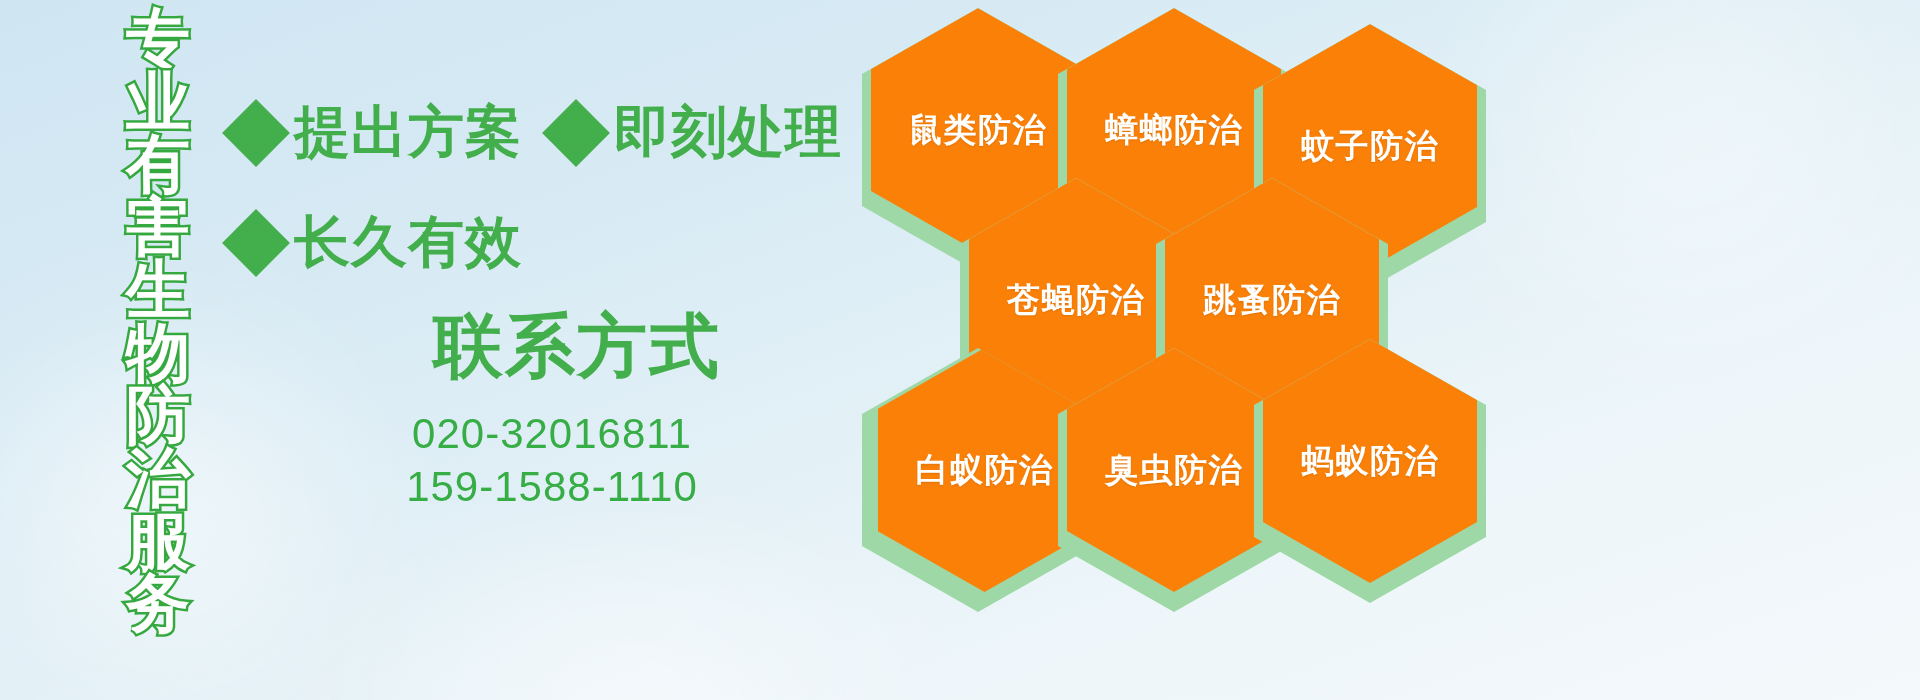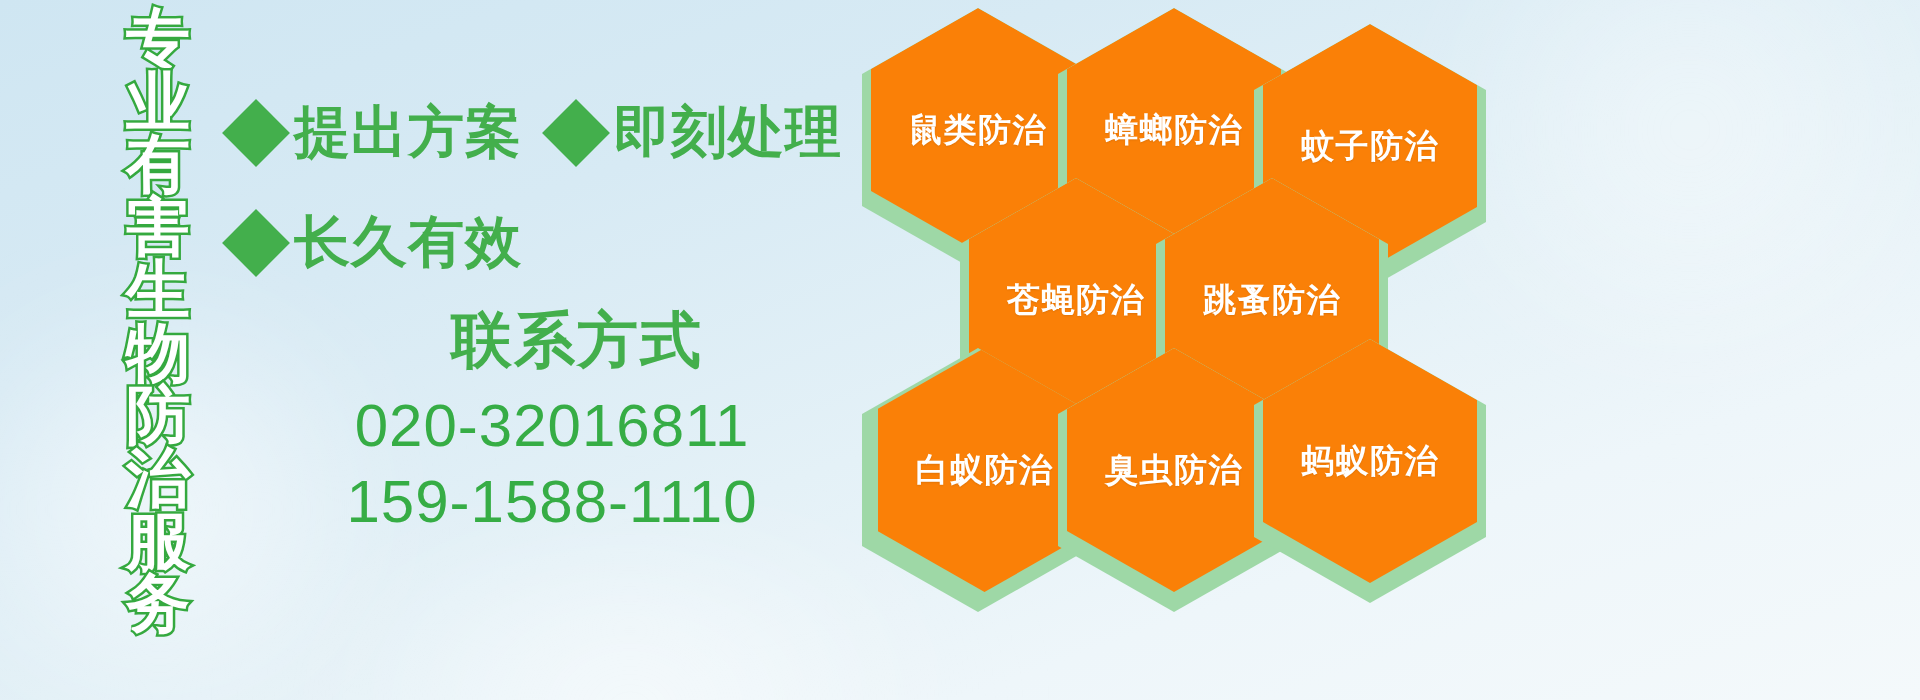--- a/index.html
+++ b/index.html
@@ -42,25 +42,25 @@
     transform:rotate(45deg); margin-right:14px; flex:none;
   }
   .feature-label {
     font-size:56px; font-weight:bold; color:#43af4c;
     white-space:nowrap; letter-spacing:1px;
   }
 
   
   #contact { position:absolute; left:232px; top:300px; width:640px; text-align:center; }
   #contact-title {
-    font-size:61px; font-weight:bold; color:#43af4c; letter-spacing:2px;
-    margin-bottom:6px; padding-left:50px;
+    font-size:70px; font-weight:bold; color:#43af4c; letter-spacing:2px;
+    margin-bottom:14px; padding-left:50px;
   }
   .phone {
-    font-size:60px; font-weight:normal; color:#36ad45;
+    font-size:42px; font-weight:normal; color:#36ad45;
     letter-spacing:1px; line-height:1.26; white-space:nowrap;
   }
 
   
   #hex-grid { position:absolute; left:862px; top:0px; width:600px; height:700px; }
   .hex {
     position:absolute; width:232px; height:264px;
     clip-path:polygon(50% 0%,100% 25%,100% 75%,50% 100%,0% 75%,0% 25%);
     background:#9ed8a6;
     display:flex; justify-content:center;

